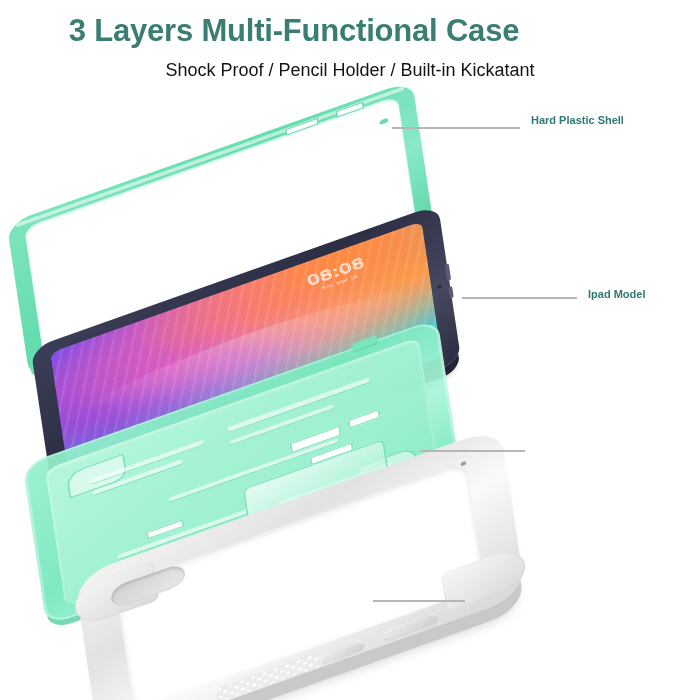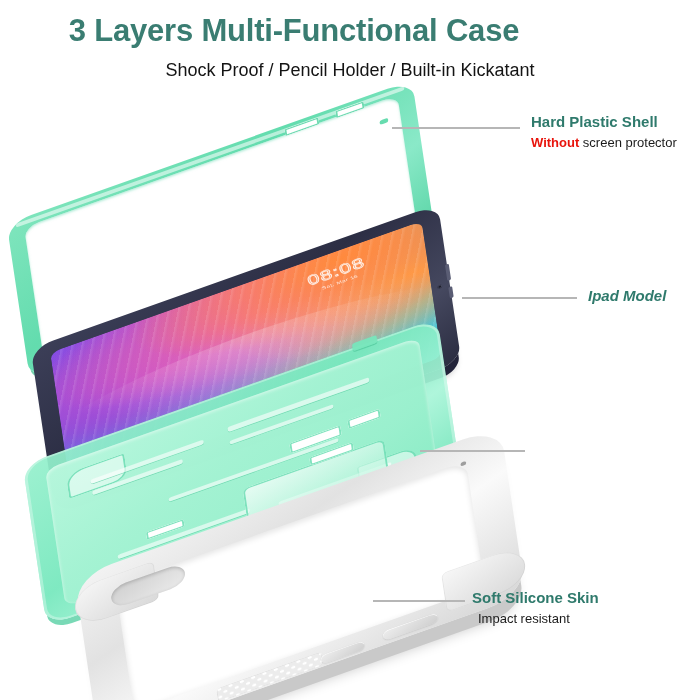--- a/index.html
+++ b/index.html
@@ -47,21 +47,21 @@
     font-weight: normal;
     color: #141414;
     white-space: nowrap;
   }
 
   
   .callout {
     position: absolute;
   }
   .callout-title {
-    font-size: 15px;
+    font-size: 11px;
     font-weight: bold;
     color: #2f7a6c;
     white-space: nowrap;
     line-height: 1.1;
   }
   .callout-sub {
     font-size: 13px;
     font-weight: normal;
     color: #1b1b1b;
     white-space: nowrap;
@@ -480,32 +480,23 @@
 
   </div>
 
   <div class="leader" style="left:392px; top:127px; width:128px;"></div>
   <div class="leader" style="left:462px; top:297px; width:115px;"></div>
   <div class="leader" style="left:420px; top:450px; width:105px;"></div>
   <div class="leader" style="left:373px; top:600px; width:92px;"></div>
 
   <div class="callout" style="left:531px; top:114px;">
     <div class="callout-title">Hard Plastic Shell</div>
-    <div class="callout-sub">
-      <span class="emph">Without</span><span> screen protector</span>
-    </div>
   </div>
 
-  <div class="callout" style="left:588px; top:288px;font-style:italic;">
+  <div class="callout" style="left:588px; top:288px;">
     <div class="callout-title">Ipad Model</div>
   </div>
 
   <div class="callout" style="left:535px; top:438px;">
   </div>
 
-  <div class="callout" style="left:472px; top:590px;">
-    <div class="callout-title">Soft Silicone Skin</div>
-    <div class="callout-sub" style="margin-left:6px;">
-      <span>Impact resistant</span>
-    </div>
-  </div>
 
 </div>
 
 </body></html>

